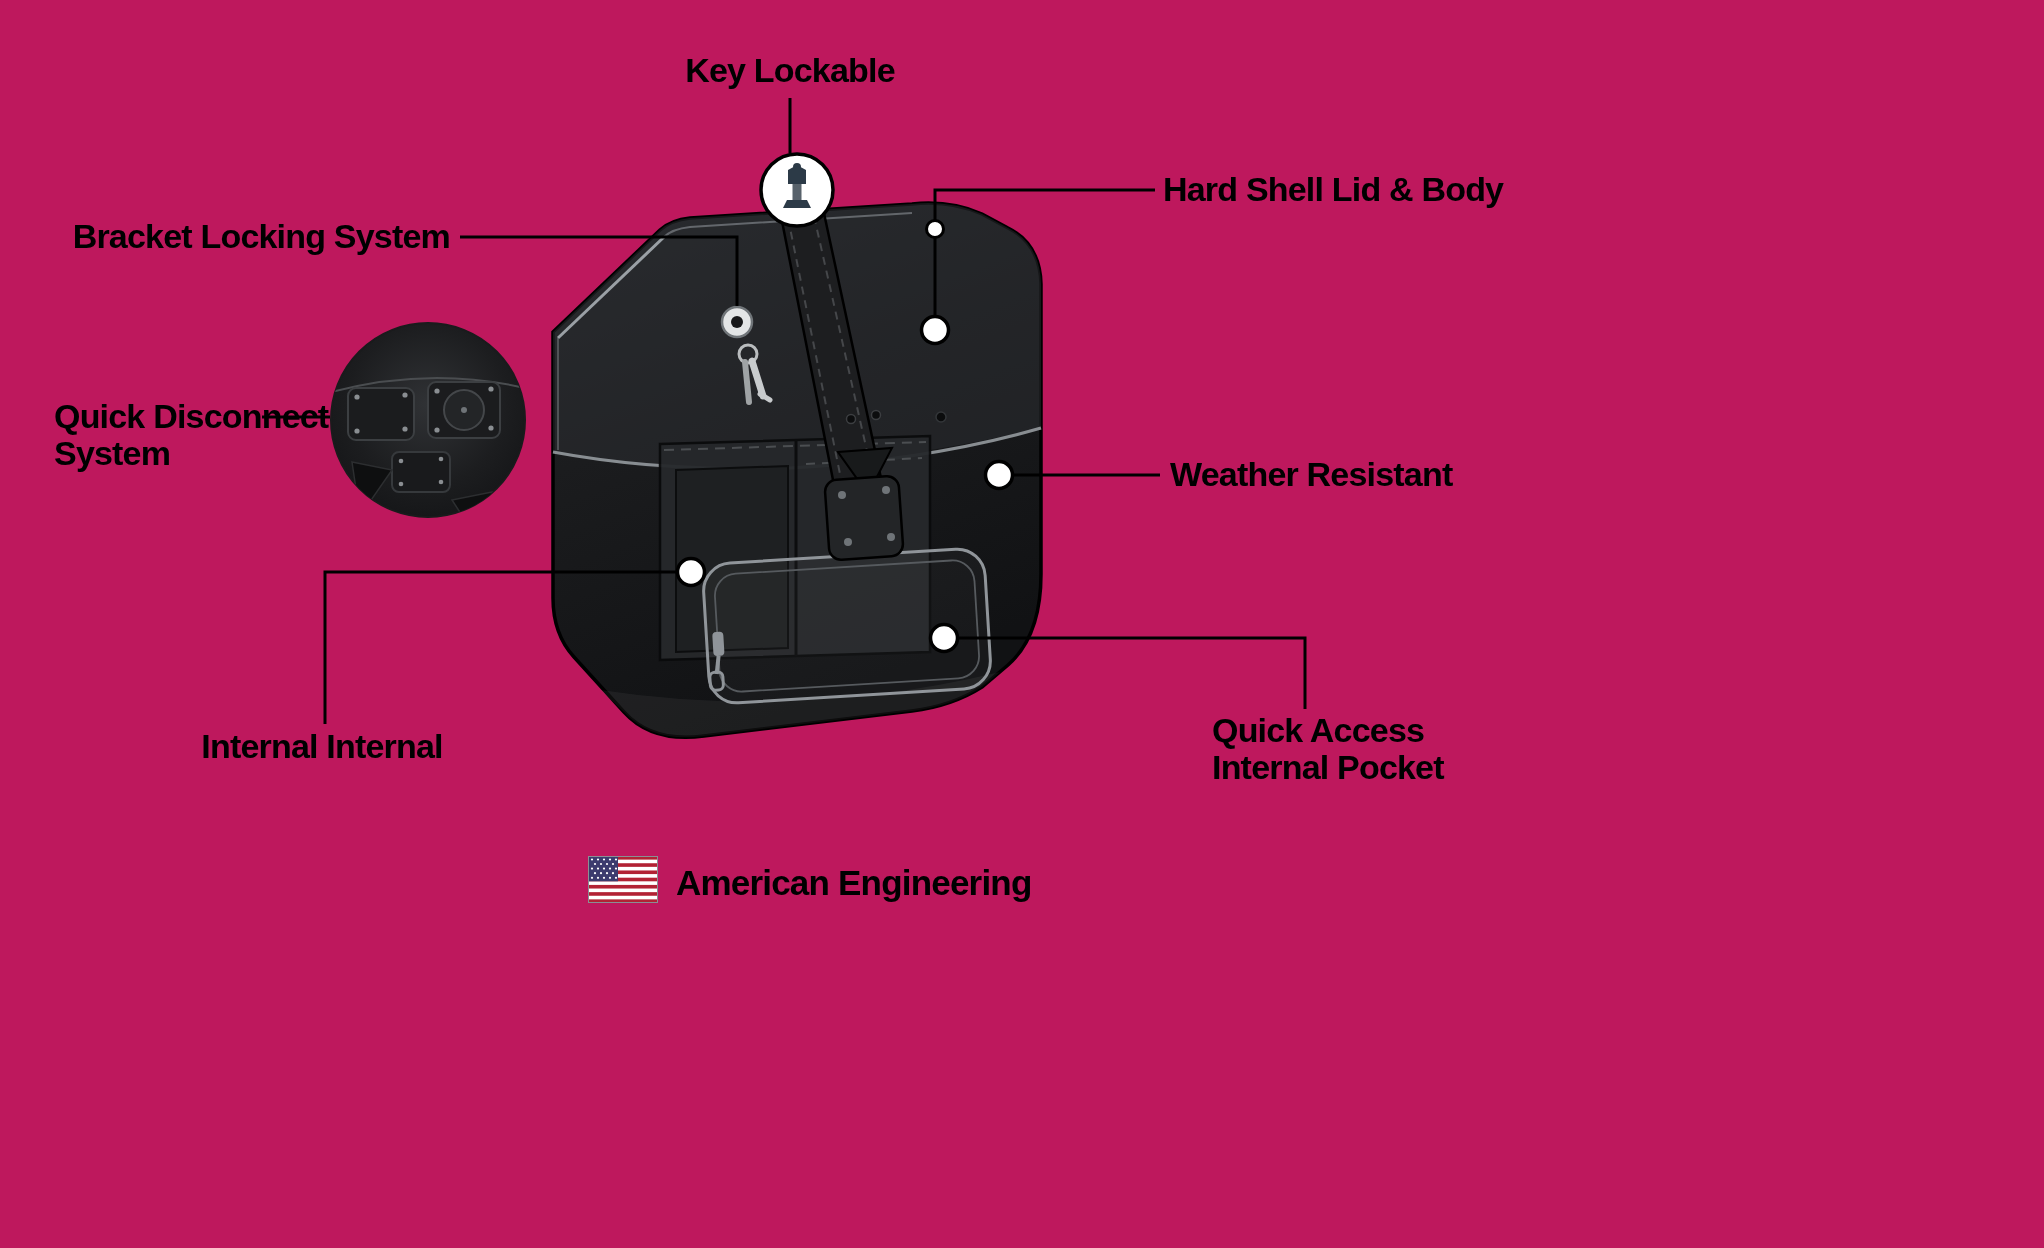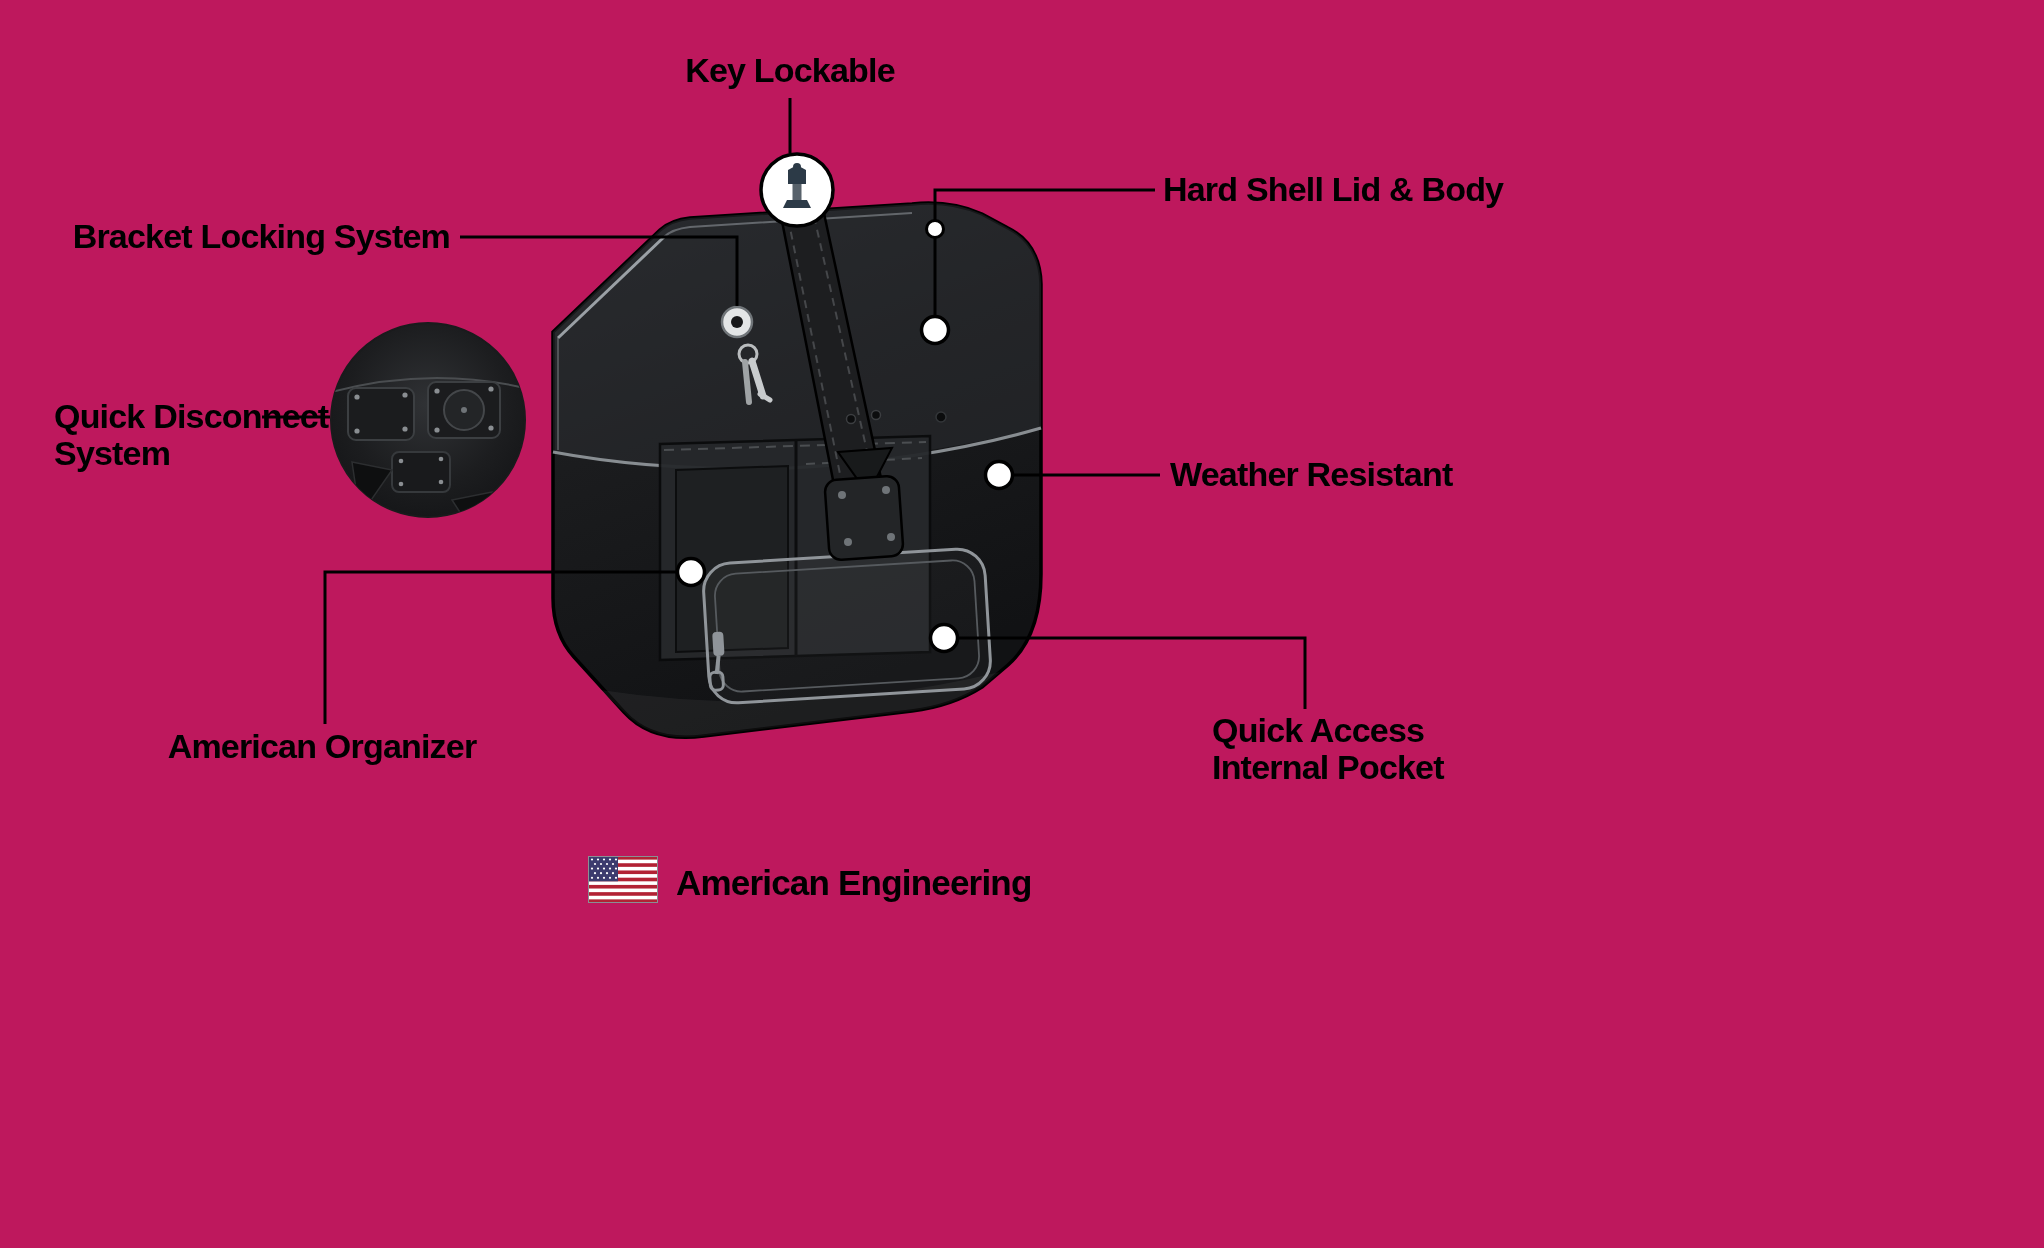--- a/index.html
+++ b/index.html
@@ -185,21 +185,21 @@
 
   <div class="label rightalign" style="right:1594px; top:218px;margin-left:30px;">Bracket Locking System</div>
 
   <div class="label" style="left:38px; top:398px;margin-left:16px;">
     <span>Quick Disconnect</span>
     <span>System</span>
   </div>
 
   <div class="label" style="left:1170px; top:456px;">Weather Resistant</div>
 
-  <div class="label center" style="left:322px; top:728px;">American Organizer</div>
+  <div class="label center" style="left:322px; top:728px;">Internal Internal</div>
 
   <div class="label" style="left:1212px; top:712px;">
     <span>Quick Access</span>
     <span>Internal Pocket</span>
   </div>
 
   <svg class="flag" style="left:588px; top:856px;" width="70" height="47" viewBox="0 0 70 47">
     <rect x="0" y="0" width="70" height="47" fill="#ffffff"></rect>
     <g fill="#B22234">
       <rect x="0" y="0" width="70" height="3.62"></rect>

